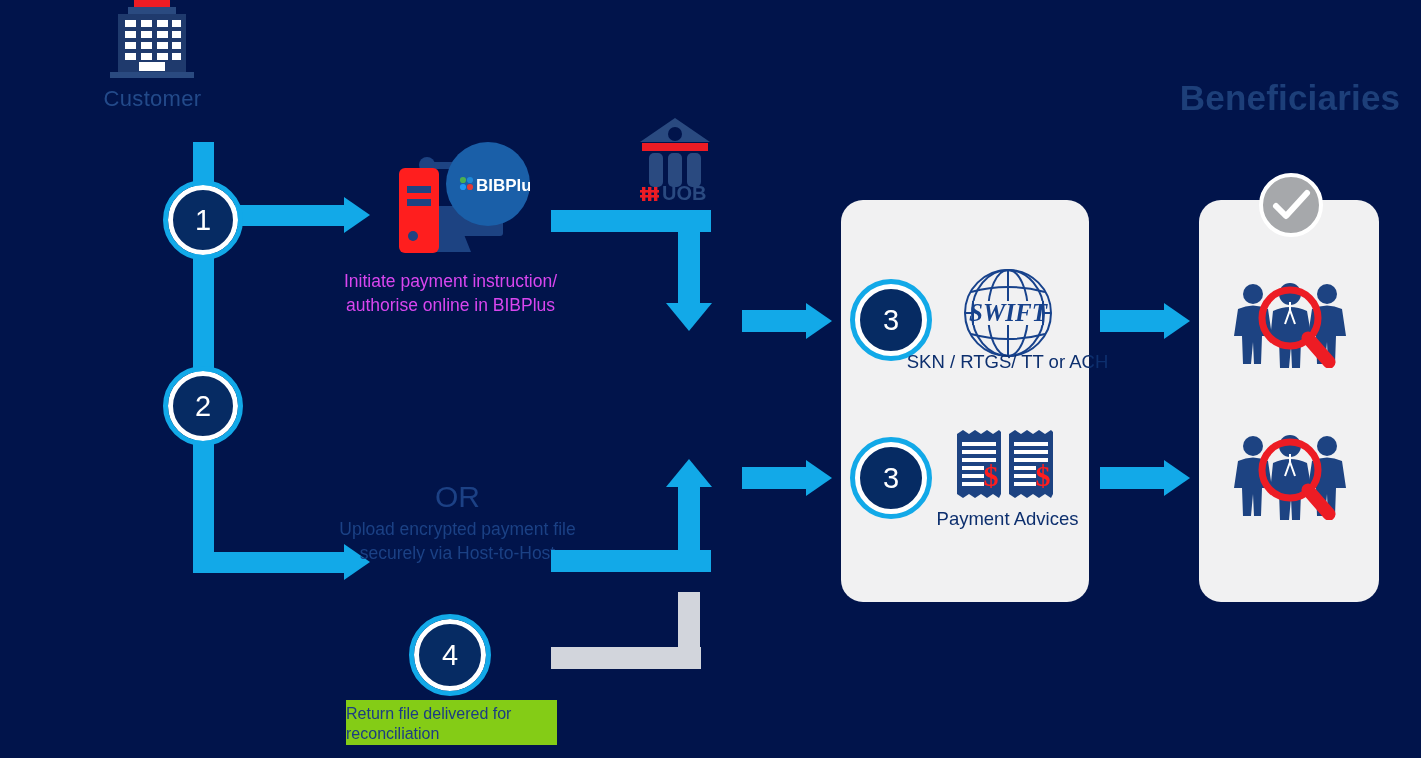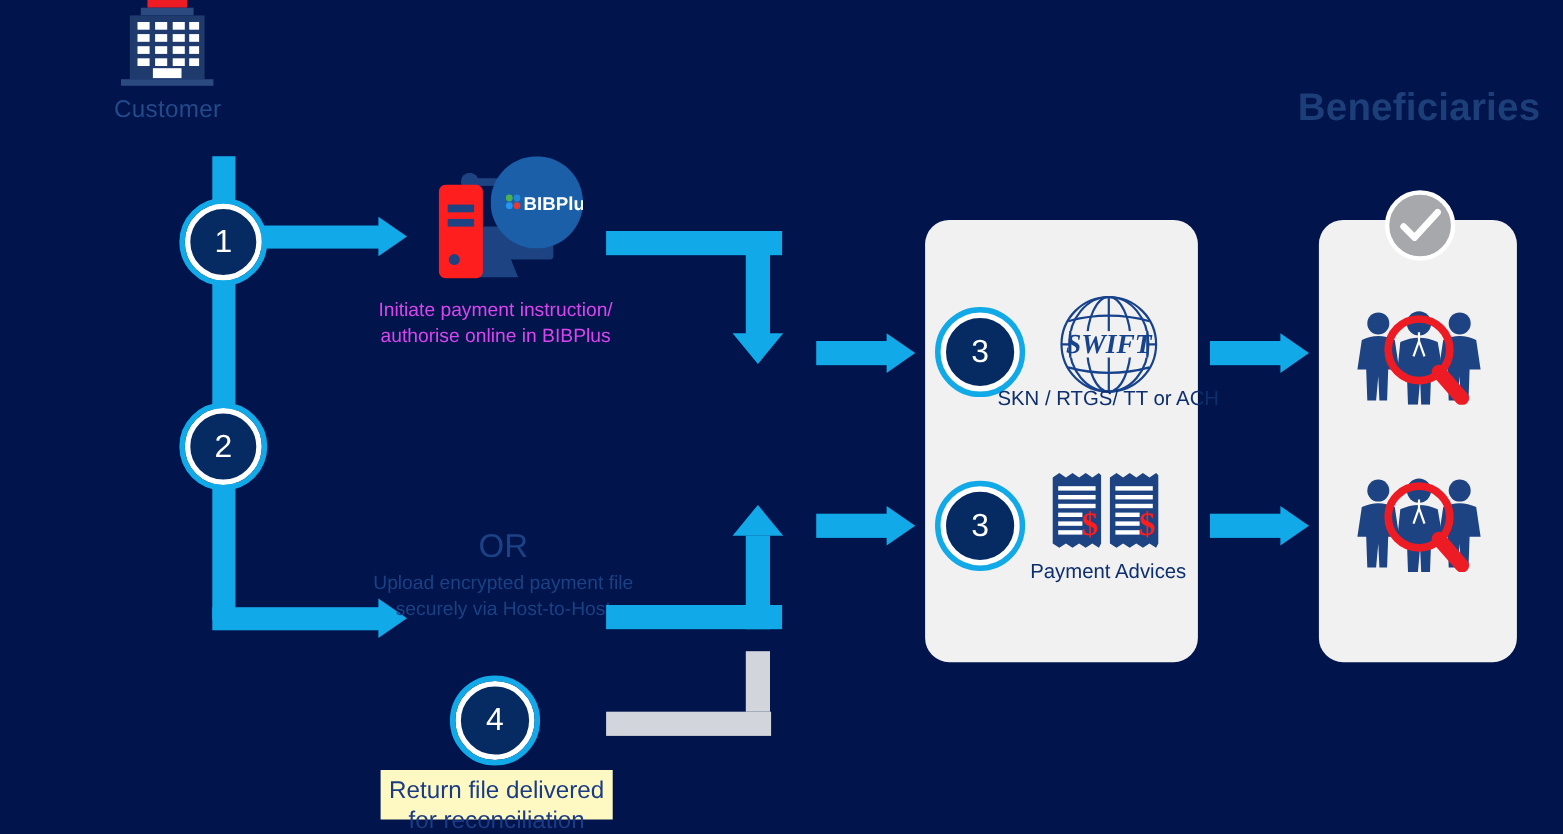--- a/index.html
+++ b/index.html
@@ -39,22 +39,22 @@
   .lbl-swift{
     left:905px; top:350px; width:205px; text-align:center;
     font-size:18.5px; color:#0d2f6e; line-height:1.28;
   }
   .lbl-advices{
     left:905px; top:508px; width:205px; text-align:center;
     font-size:18.5px; color:#0d2f6e;
   }
   .lbl-return{
     left:346px; top:700px; width:211px; height:45px;
-    background:#fef9c3; color:#1b3c84;
-    font-size:22px; line-height:1.28; text-align:center;
+    background:#84cc16; color:#1b3c84;
+    font-size:16px; line-height:1.28; text-align:left;
     padding-top:4px;
   }
 
   
   .circ{
     border-radius:50%;
     background:#062b63;
     border:5px solid #ffffff;
     outline:5px solid #12a9e8;
     color:#ffffff;
@@ -219,20 +219,38 @@
         <circle cx="17" cy="38" r="3.1" fill="#4cb050"></circle>
         <circle cx="24" cy="38" r="3.1" fill="#1e88d8"></circle>
         <circle cx="17" cy="45" r="3.1" fill="#2196f3"></circle>
         <circle cx="24" cy="45" r="3.1" fill="#e53935"></circle>
       </g>
       <text x="30" y="49" font-family="Liberation Sans, sans-serif" font-size="17" font-weight="bold" fill="#ffffff">BIBPlus</text>
     </svg>
   </div>
   <div class="abs lbl-step1">Initiate payment instruction/ authorise online in BIBPlus</div>
 
+  <div class="abs" style="left:636px; top:116px;">
+    <svg width="78" height="85" viewBox="0 0 78 85">
+      <path d="M39 2 L74 26 L4 26 Z" fill="#2a4a80"></path>
+      <circle cx="39" cy="18" r="7" fill="#01144b"></circle>
+      <rect x="6" y="27" width="66" height="8" fill="#ed1c24"></rect>
+      <rect x="13" y="37" width="14" height="34" rx="5" fill="#2a4a80"></rect>
+      <rect x="32" y="37" width="14" height="34" rx="5" fill="#2a4a80"></rect>
+      <rect x="51" y="37" width="14" height="34" rx="5" fill="#2a4a80"></rect>
+      <g fill="#ed1c24">
+        <rect x="6" y="71" width="3.4" height="14"></rect>
+        <rect x="12" y="71" width="3.4" height="14"></rect>
+        <rect x="18" y="71" width="3.4" height="14"></rect>
+        <rect x="4" y="74" width="19" height="2.6"></rect>
+        <rect x="4" y="79" width="19" height="2.6"></rect>
+      </g>
+      <text x="26" y="84" font-family="Liberation Sans, sans-serif" font-size="20" font-weight="bold" fill="#2a4a80">UOB</text>
+    </svg>
+  </div>
 
   <div class="abs cy r1-h"></div>
   <div class="abs cy r1-v"></div>
   <div class="abs arrow-d r1-head"></div>
 
   <div class="abs lbl-or">OR</div>
   <div class="abs lbl-step2">Upload encrypted payment file securely via Host-to-Host</div>
 
   <div class="abs cy r2-h"></div>
   <div class="abs cy r2-v"></div>

